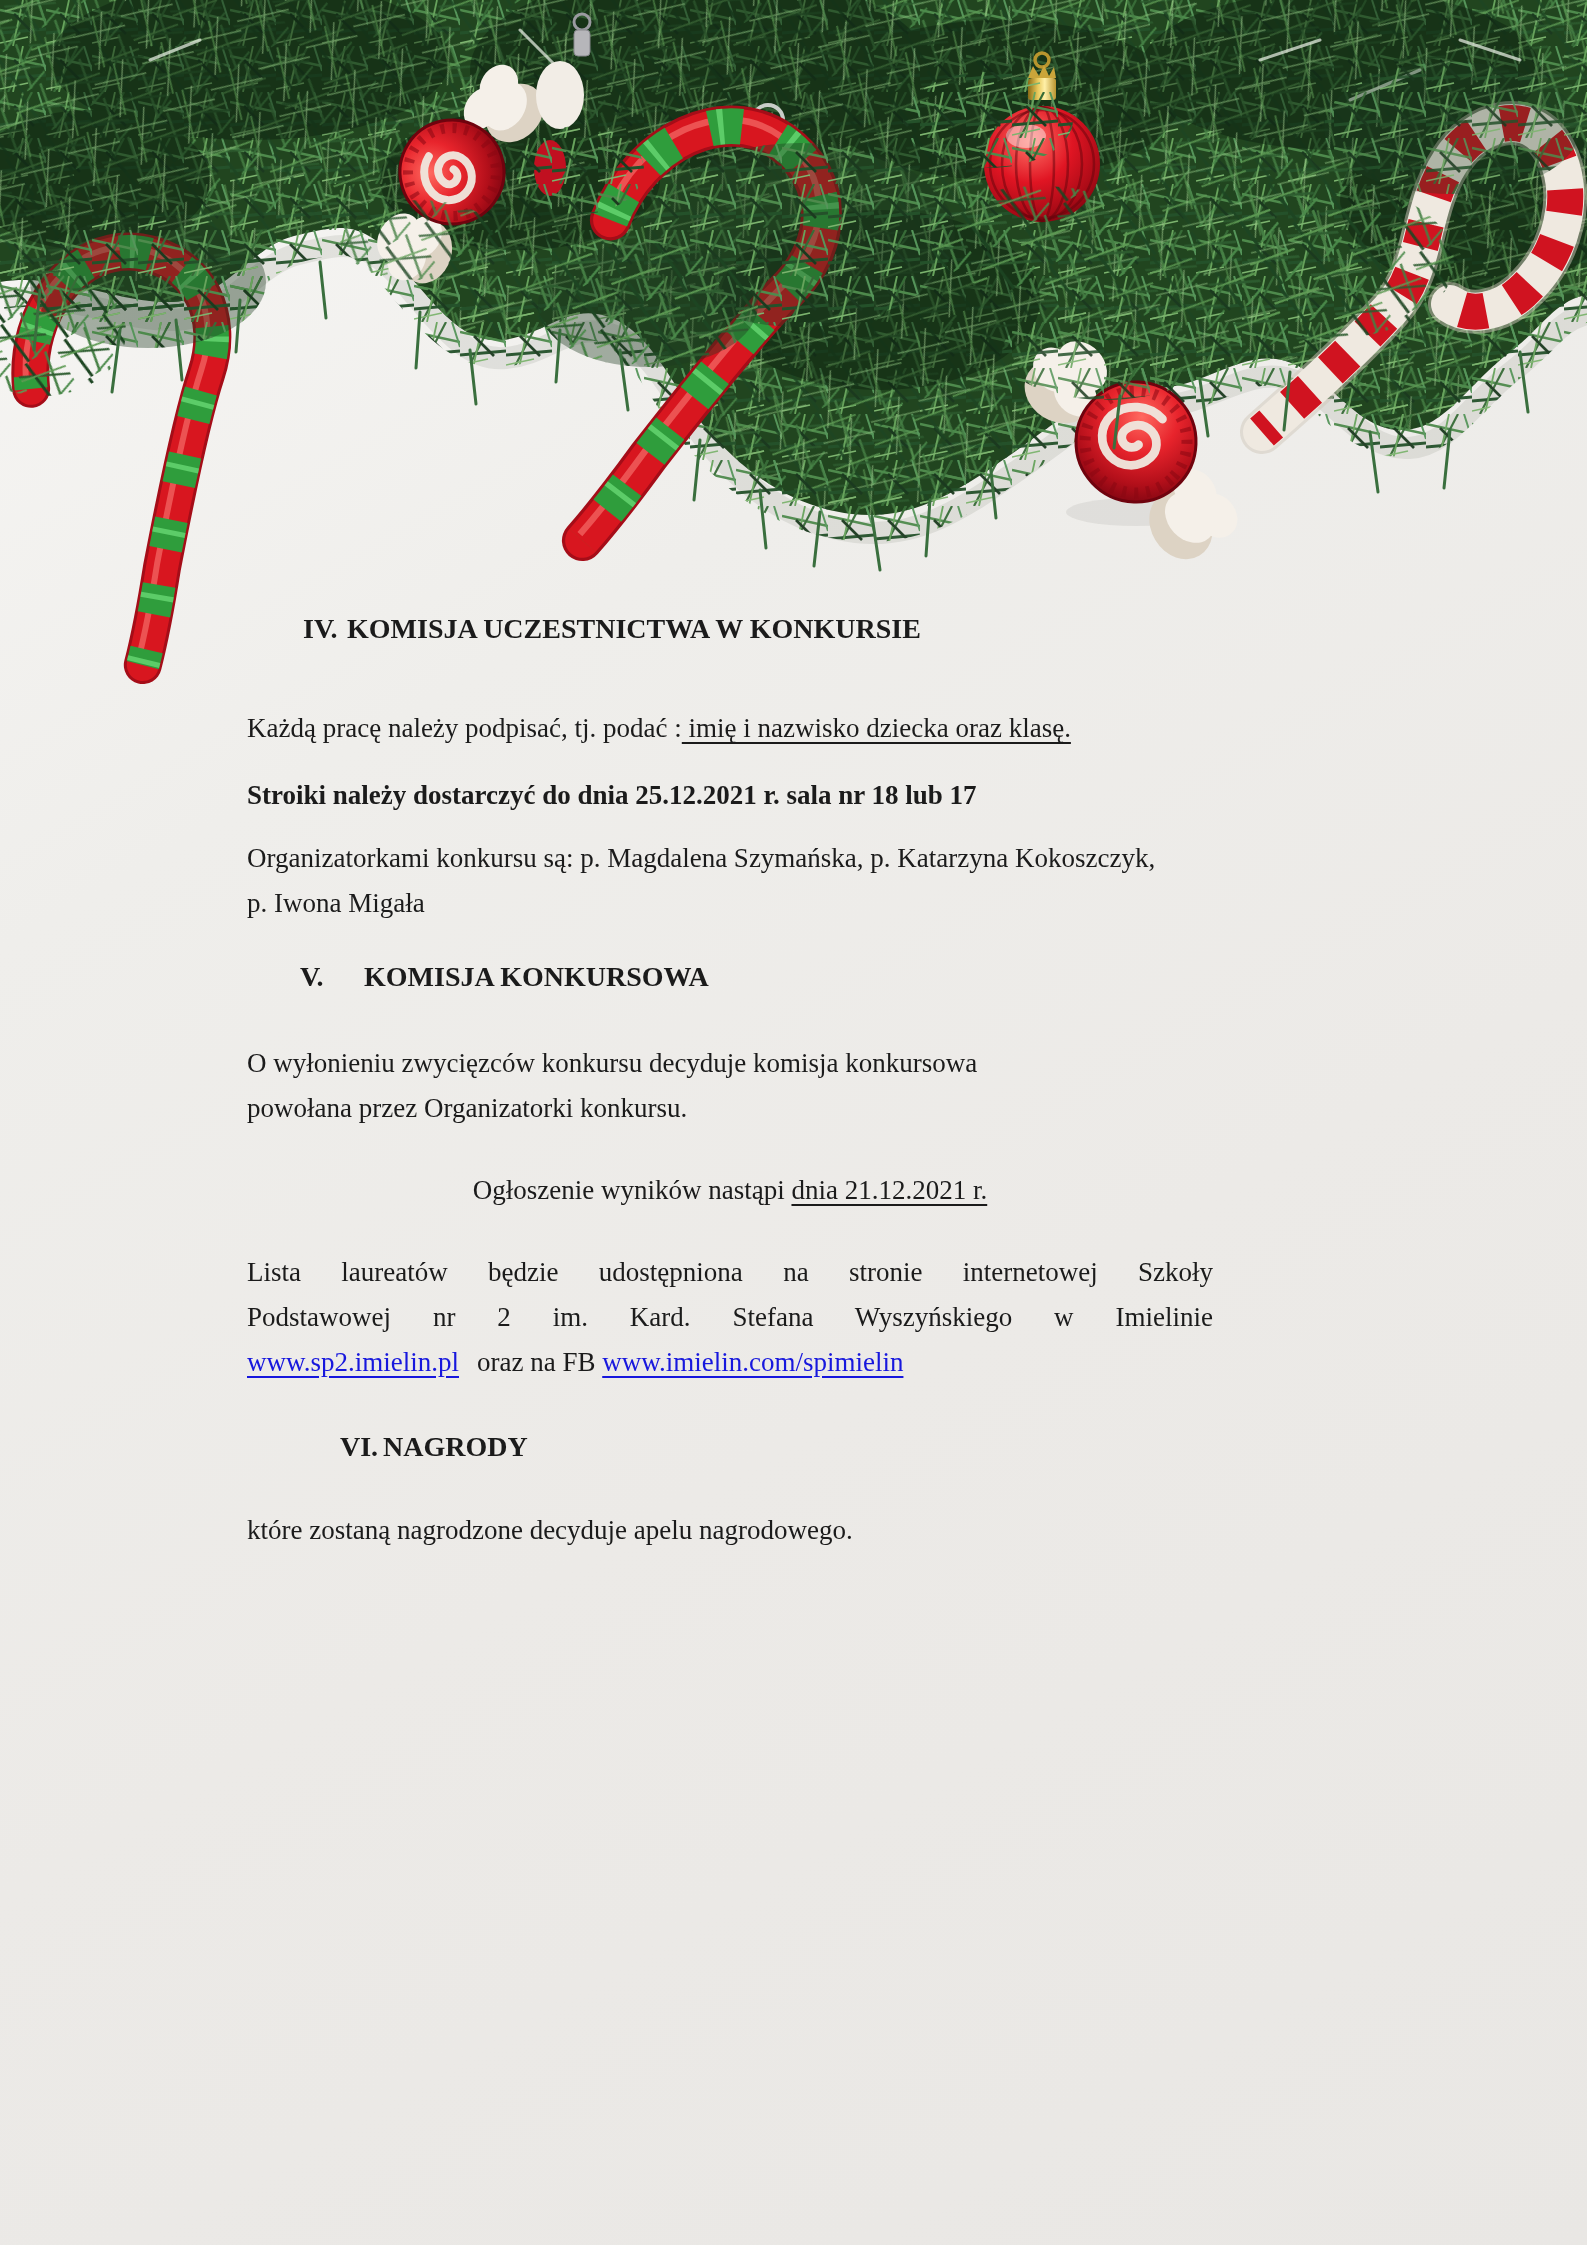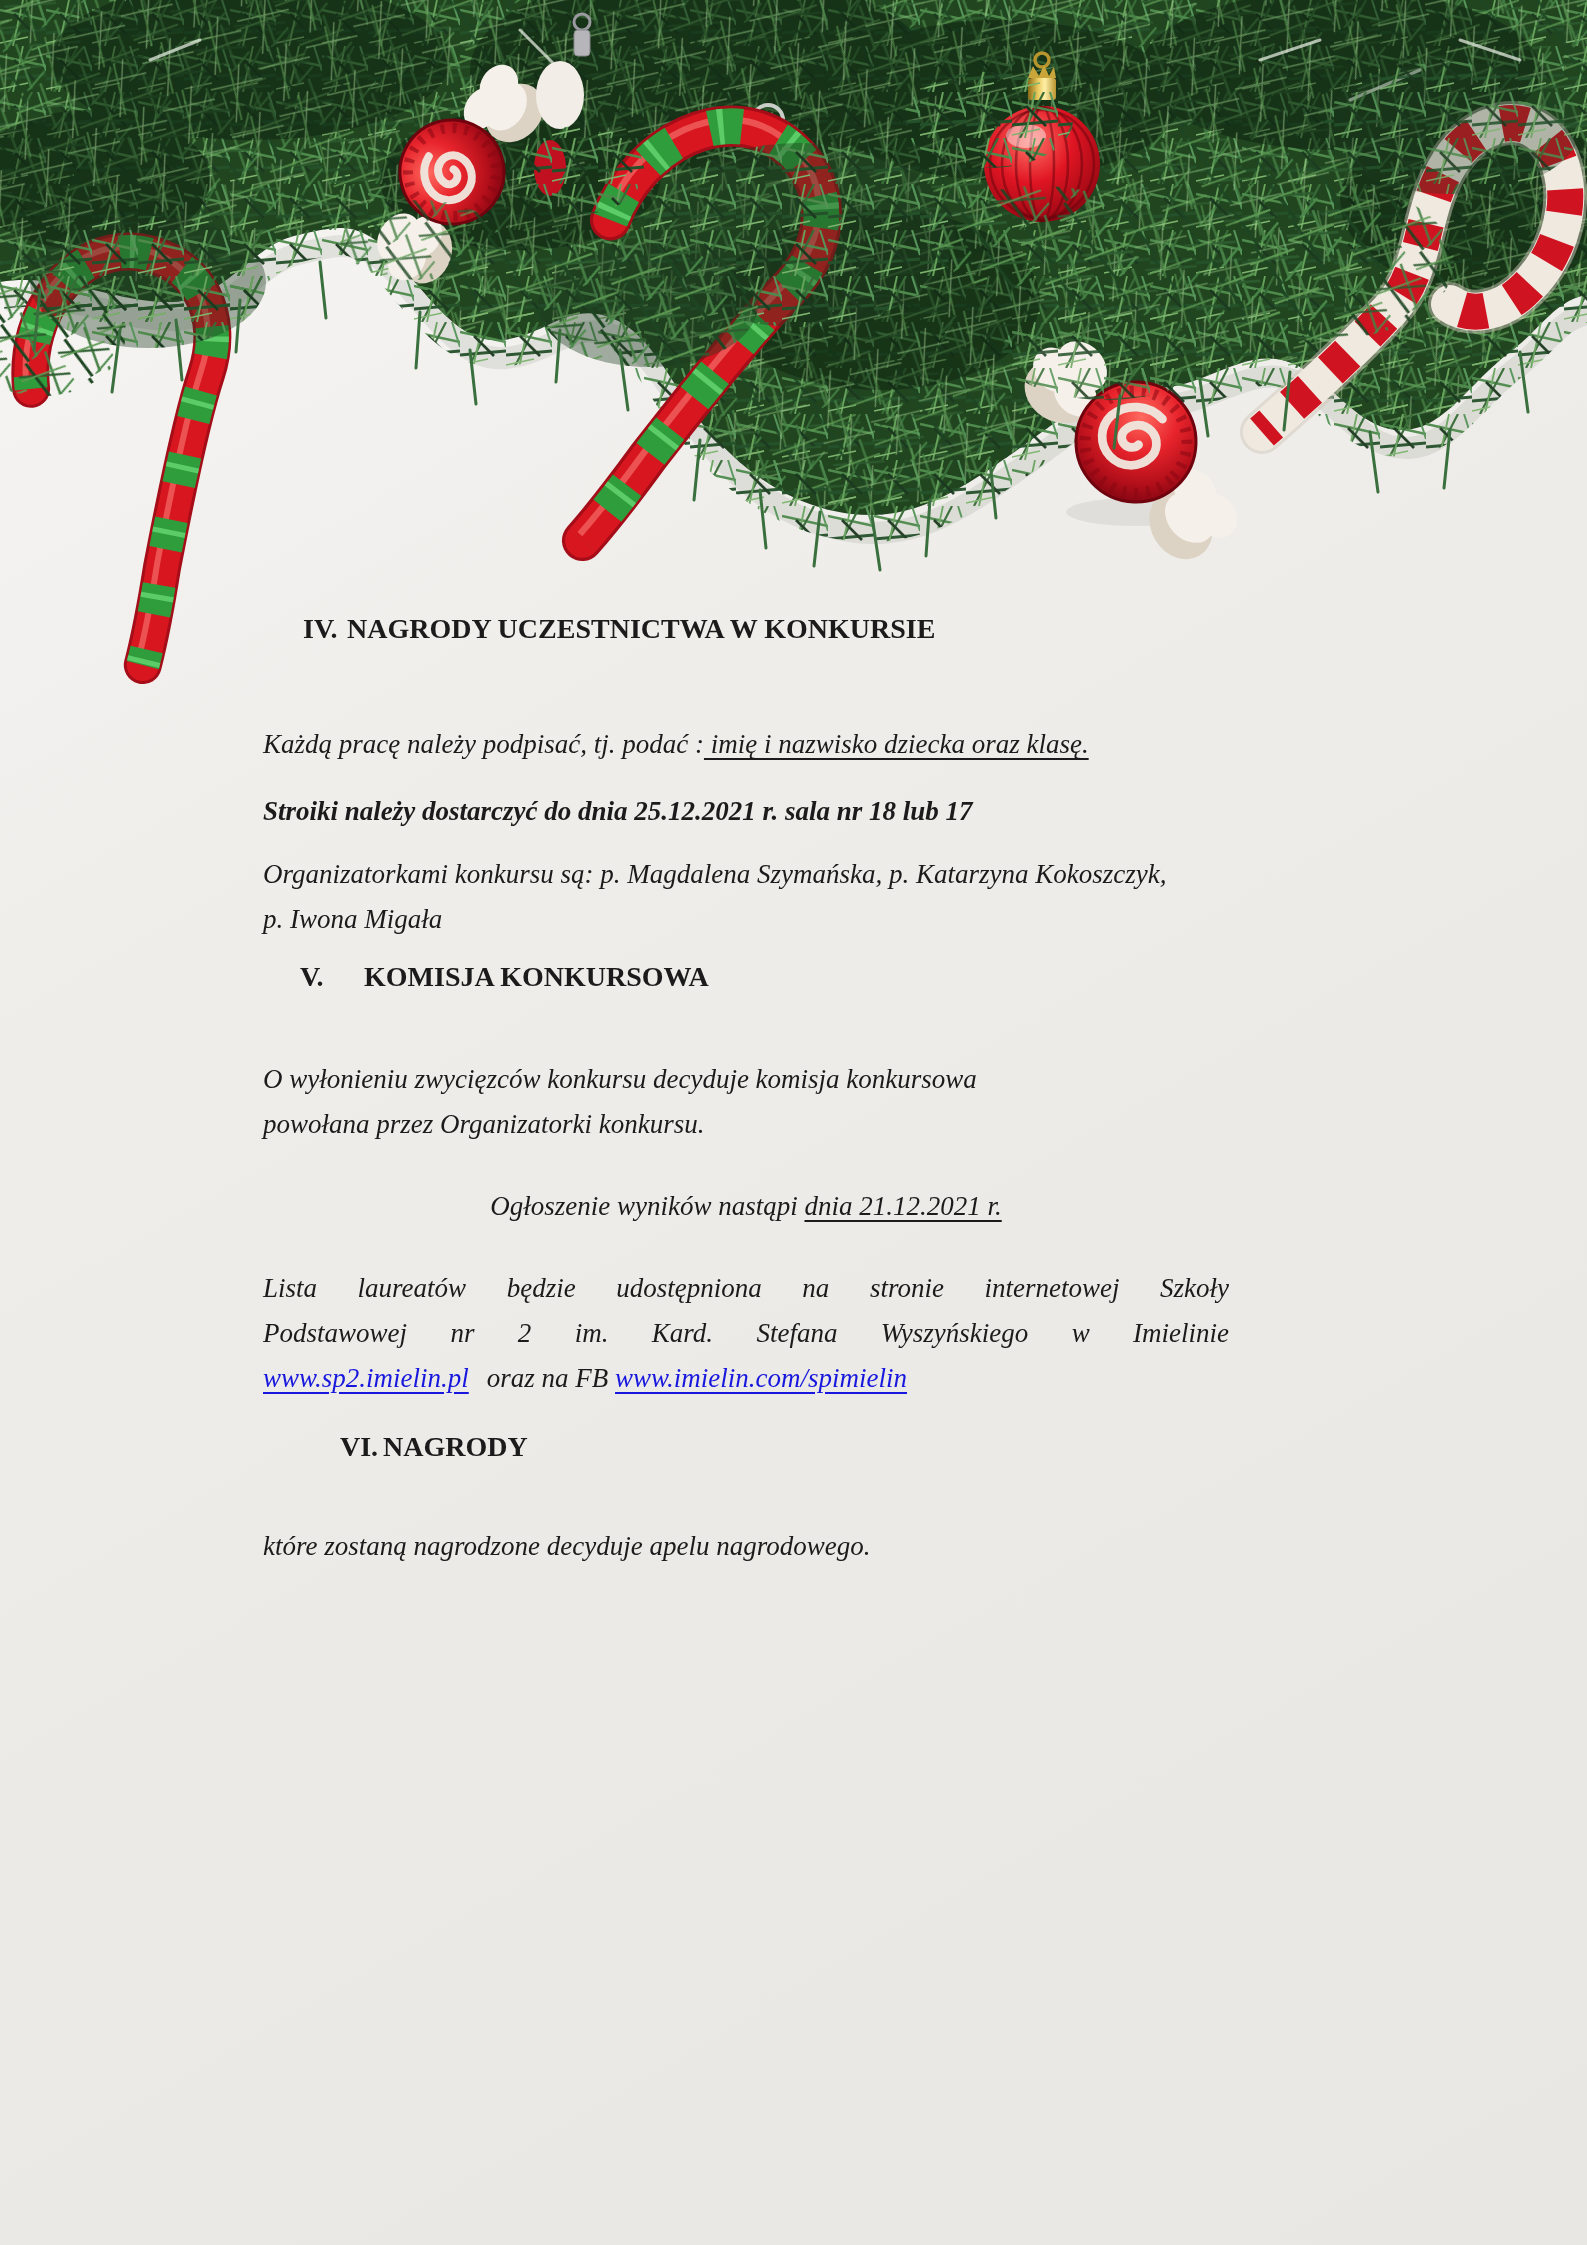--- a/index.html
+++ b/index.html
@@ -14,21 +14,21 @@
   .garland{position:absolute;top:0;left:0;}
   .doc{position:absolute;top:0;left:0;width:100%;height:100%;}
   .h{position:absolute;margin:0;font-size:28px;font-weight:bold;line-height:45px;white-space:nowrap;}
   .h4{top:606px;left:303px;}
   .h5{top:954px;left:300px;}
   .h6{top:1424px;left:340px;}
   .num{display:inline-block;}
   .n4{width:44px;}
   .n5{width:64px;}
   .n6{width:43px;}
-  .p{position:absolute;left:247px;width:966px;margin:16px;font-size:27px;line-height:45px;font-style:italic;}
+  .p{position:absolute;left:247px;width:966px;margin:0;font-size:27px;line-height:45px;}
   .p1{top:706px;}
   .p2{top:773px;font-weight:bold;}
   .p3{top:836px;}
   .p4{top:1041px;}
   .p5{top:1168px;text-align:center;}
   .p6{top:1250px;}
   .p7{top:1508px;}
   .line{display:block;}
   .just{text-align:justify;text-align-last:justify;}
   .u{text-decoration:underline;text-underline-offset:5px;text-decoration-thickness:2px;}
@@ -258,21 +258,21 @@
         <path d="M1450,430 L1444,488"></path>
           <path d="M1520,352 L1528,412"></path>
           <path d="M40,290 L34,350"></path>
       </g>
     </g>
   </svg>
 
   <main class="doc">
 
     <h2 class="h h4">
-      <span class="num n4">IV.</span><span>NAGRODY UCZESTNICTWA W KONKURSIE</span>
+      <span class="num n4">IV.</span><span>KOMISJA UCZESTNICTWA W KONKURSIE</span>
     </h2>
 
     <p class="p p1">
       <span>Każdą pracę należy podpisać, tj. podać :</span><span class="u"> imię i nazwisko dziecka oraz klasę.</span>
     </p>
 
     <p class="p p2">Stroiki należy dostarczyć do dnia 25.12.2021 r. sala nr 18 lub 17</p>
 
     <p class="p p3">
       <span class="line">Organizatorkami konkursu są: p. Magdalena Szymańska, p. Katarzyna Kokoszczyk,</span>

